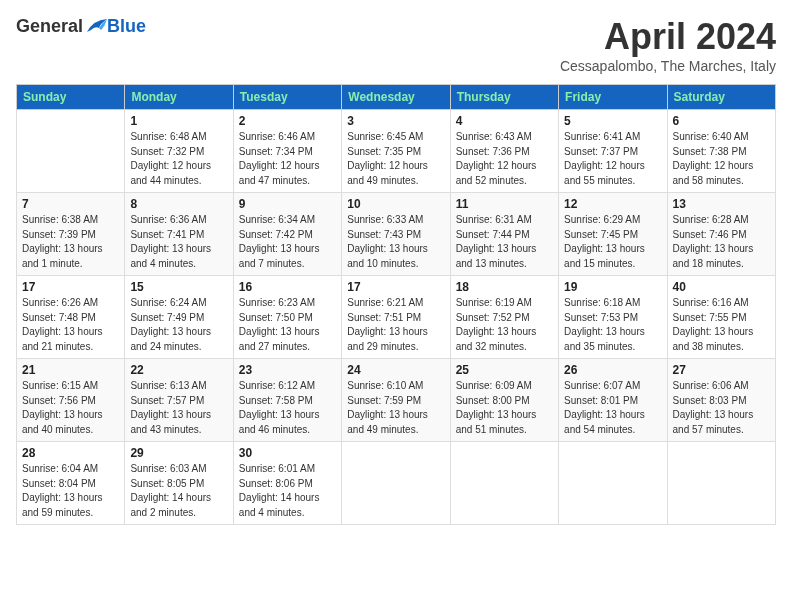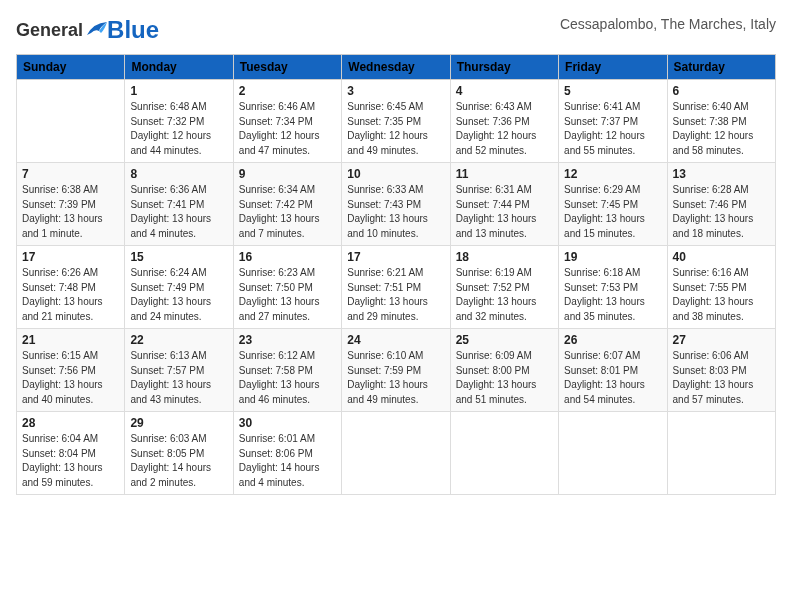--- a/index.html
+++ b/index.html
@@ -24,21 +24,21 @@
     .logo-text {
       display: flex;
       align-items: center;
     }
     .logo-general {
       font-size: 18px;
       font-weight: bold;
       color: #333;
     }
     .logo-blue {
-      font-size: 24px;
+      font-size: 18px;
       font-weight: bold;
       color: #1565C0;
     }
     .logo-bird {
       width: 22px;
       height: 18px;
       margin-left: 2px;
     }
     .title-block {
       text-align: right;
@@ -52,21 +52,21 @@
       font-size: 14px;
       color: #555;
     }
     .calendar {
       width: 100%;
       border-collapse: collapse;
       font-size: 10.5px;
     }
     .calendar th {
       background-color: #1565C0;
-      color: #000000;
+      color: #86efac;
       text-align: left;
       padding: 5px 6px;
       font-size: 12px;
       font-weight: bold;
       border: 1px solid #ccc;
     }
     .calendar td {
       vertical-align: top;
       padding: 4px 5px;
       border: 1px solid #ddd;
@@ -100,20 +100,21 @@
     <div class="logo-text">
       <span class="logo-general">General</span>
       <svg class="logo-bird" viewBox="0 0 22 18" xmlns="http://www.w3.org/2000/svg">
         <path d="M2,14 Q8,2 22,1 Q15,6 14,10 Q10,8 6,12 Z" fill="#1565C0"></path>
         <path d="M14,10 Q18,4 22,1 Q20,8 16,12 Z" fill="#42A5F5"></path>
       </svg>
       <span class="logo-blue">Blue</span>
     </div>
   </div>
   <div class="title-block">
+    <div class="month-title">April 2024</div>
     <div class="location">Cessapalombo, The Marches, Italy</div>
   </div>
 </div>
 
 <table class="calendar">
   <thead>
     <tr id="header-row">
         <th>Sunday</th>
         <th>Monday</th>
         <th>Tuesday</th>

